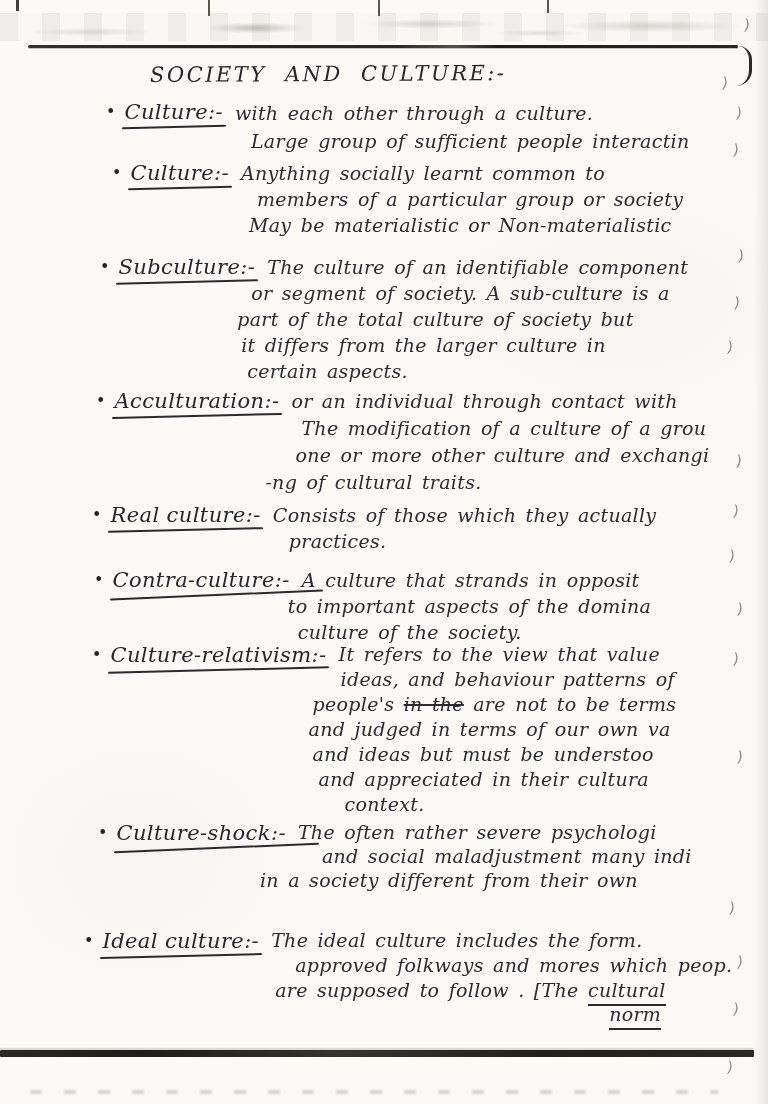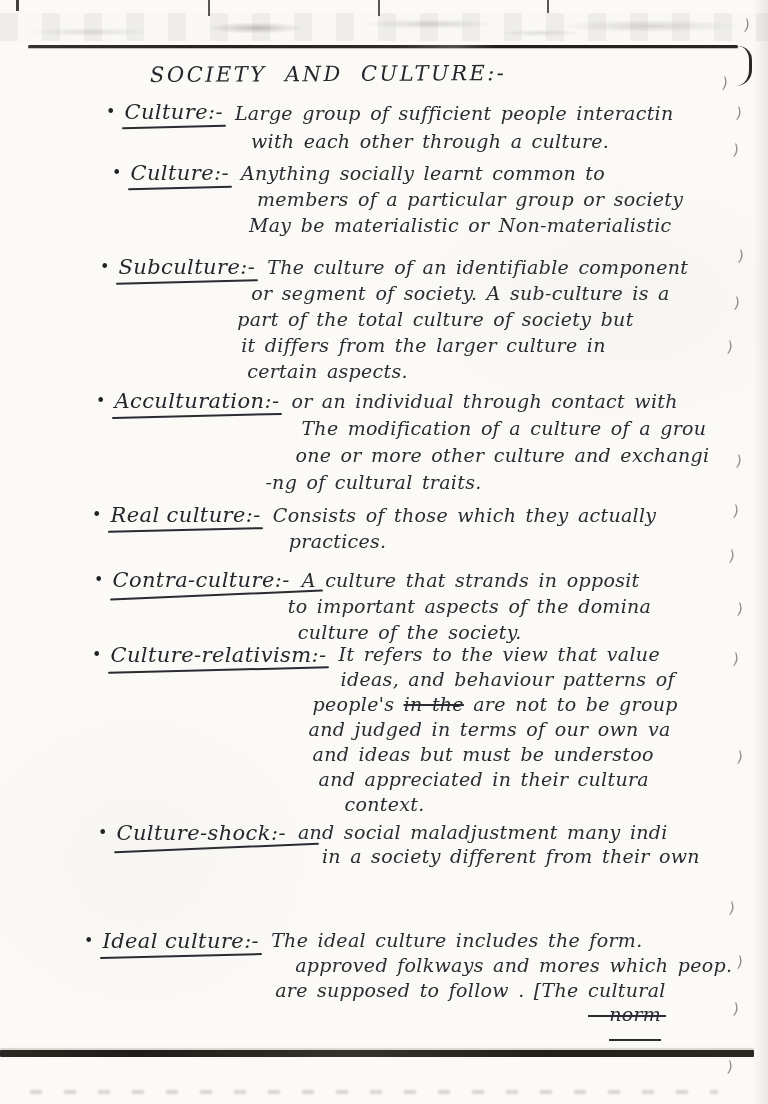--- a/index.html
+++ b/index.html
@@ -66,21 +66,21 @@
     background:#2b2b31;border-radius:2px;transform:rotate(-1.4deg);
   }
   .term-wide::after{right:-34px;transform:rotate(-2.4deg);}
   .def{font-size:19px;letter-spacing:.3px;word-spacing:3px;}
   .ln{white-space:nowrap;line-height:27px;}
   .def .ln:nth-child(2){margin-left:16px}
   .def .ln:nth-child(3){margin-left:8px}
   .def .ln:nth-child(4){margin-left:12px}
   .def .ln:nth-child(5){margin-left:4px}
   .struck{text-decoration:line-through;text-decoration-thickness:2px;}
-  .u-word{border-bottom:2px solid #2b2b31;padding-bottom:14px;}
+  .u-word{border-bottom:2px solid #2b2b31;padding-bottom:3px;}
   
   .e1{top:99px;left:106px}   .e1 .ln{line-height:28px}
   .e2{top:160px;left:112px}  .e2 .ln{line-height:26px}
   .e3{top:254px;left:100px}  .e3 .ln{line-height:26px}
   .e3 .ln:nth-child(2){margin-left:-16px}.e3 .ln:nth-child(3){margin-left:-30px}
   .e3 .ln:nth-child(4){margin-left:-26px}.e3 .ln:nth-child(5){margin-left:-20px}
   .e4{top:388px;left:96px}   .e4 .ln{line-height:27px}
   .e4 .ln:nth-child(2){margin-left:10px}.e4 .ln:nth-child(3){margin-left:4px}
   .e4 .ln:nth-child(4){margin-left:-26px}
   .e5{top:502px;left:92px}   .e5 .ln{line-height:26px}
@@ -131,22 +131,22 @@
   <span class="curl" style="left:737px;top:953px">)</span>
   <span class="curl" style="left:733px;top:1000px">)</span>
   <span class="curl" style="left:727px;top:1058px">)</span>
 
   <div class="title">SOCIETY AND CULTURE:-</div>
 
   <div class="entry e1">
     <span class="bullet">•</span>
     <span class="term">Culture:-</span>
     <div class="def">
+      <div class="ln">with each other through a culture.</div>
       <div class="ln">Large group of sufficient people interactin</div>
-      <div class="ln">with each other through a culture.</div>
     </div>
   </div>
 
   <div class="entry e2">
     <span class="bullet">•</span>
     <span class="term">Culture:-</span>
     <div class="def">
       <div class="ln">Anything socially learnt common to</div>
       <div class="ln">members of a particular group or society</div>
       <div class="ln">May be materialistic or Non-materialistic</div>
@@ -194,32 +194,33 @@
       <div class="ln">culture of the society.</div>
     </div>
   </div>
 
   <div class="entry e7">
     <span class="bullet">•</span>
     <span class="term">Culture-relativism:-</span>
     <div class="def">
       <div class="ln">It refers to the view that value</div>
       <div class="ln">ideas, and behaviour patterns of</div>
-      <div class="ln"><span>people's </span><span class="struck">in the</span><span> are not to be group</span></div>
+      <div class="ln"><span>people's </span><span class="struck">in the</span><span> are not to be terms</span></div>
       <div class="ln">and judged in terms of our own va</div>
       <div class="ln">and ideas but must be understoo</div>
       <div class="ln">and appreciated in their cultura</div>
       <div class="ln">context.</div>
     </div>
   </div>
 
   <div class="entry e8">
     <span class="bullet">•</span>
     <span class="term term-wide">Culture-shock:-</span>
     <div class="def">
+      <div class="ln">The often rather severe psychologi</div>
       <div class="ln">and social maladjustment many indi</div>
       <div class="ln">in a society different from their own</div>
     </div>
   </div>
 
   <div class="entry e9">
     <span class="bullet">•</span>
     <span class="term">Ideal culture:-</span>
     <div class="def">
       <div class="ln">The ideal culture includes the form.</div>

